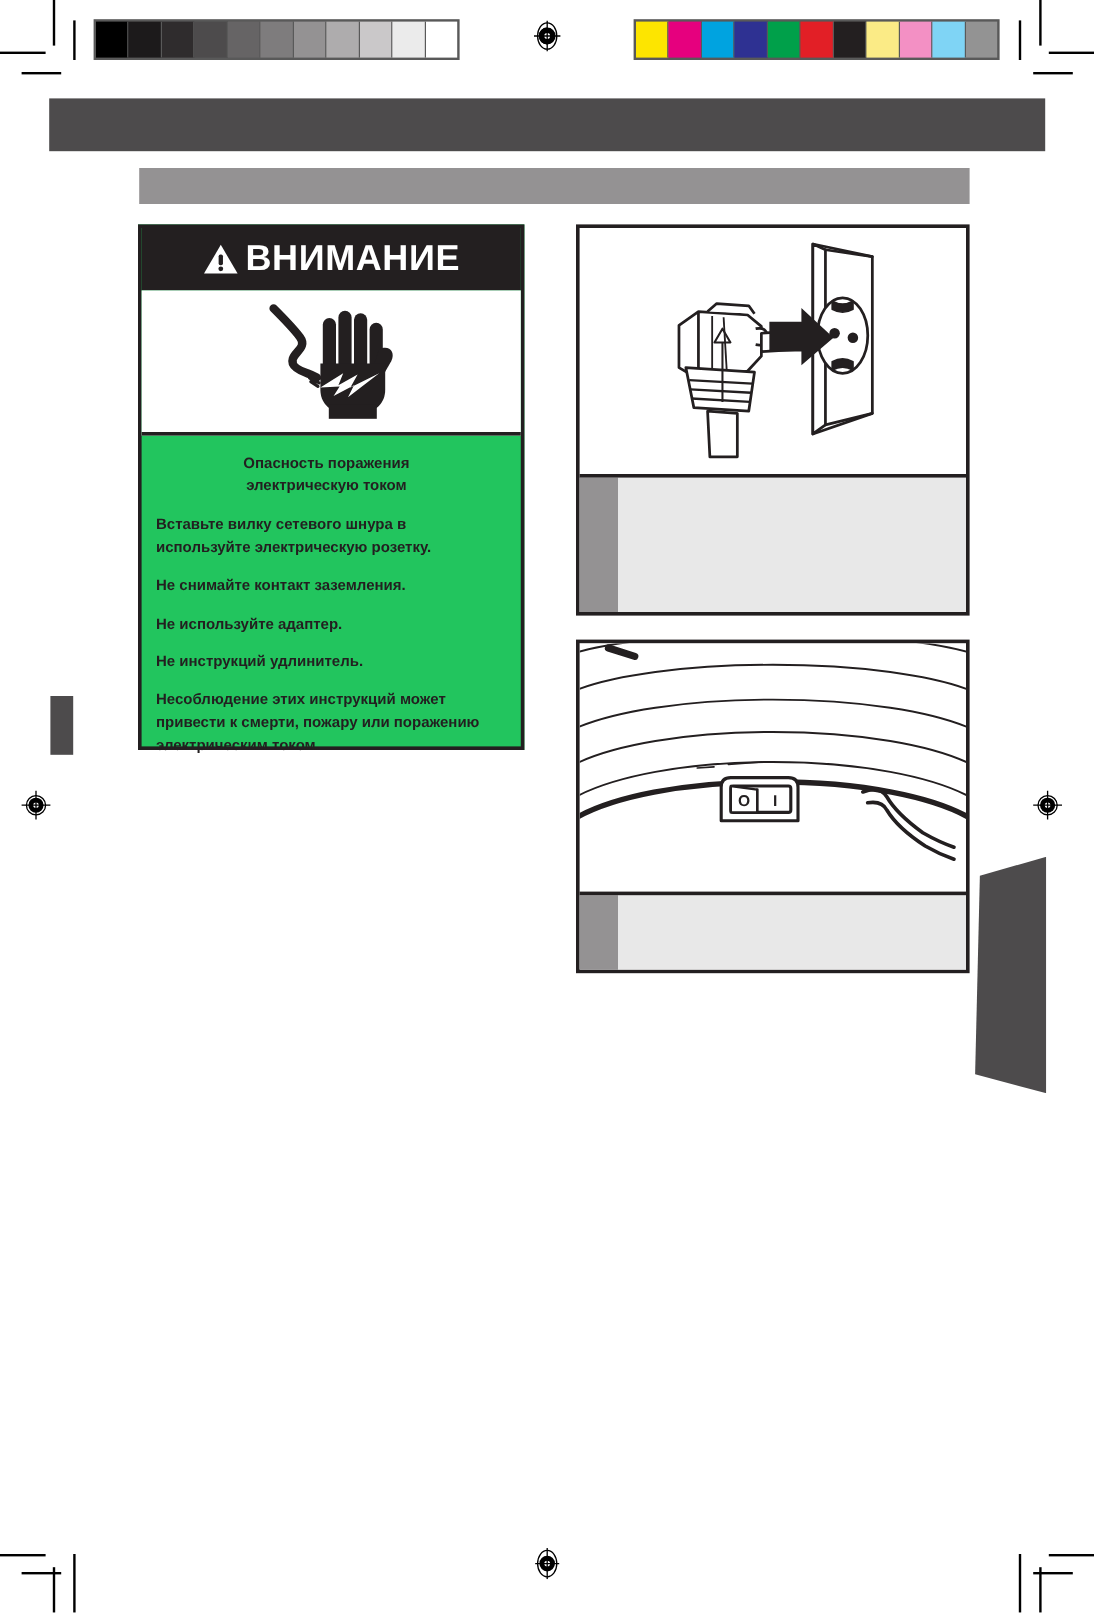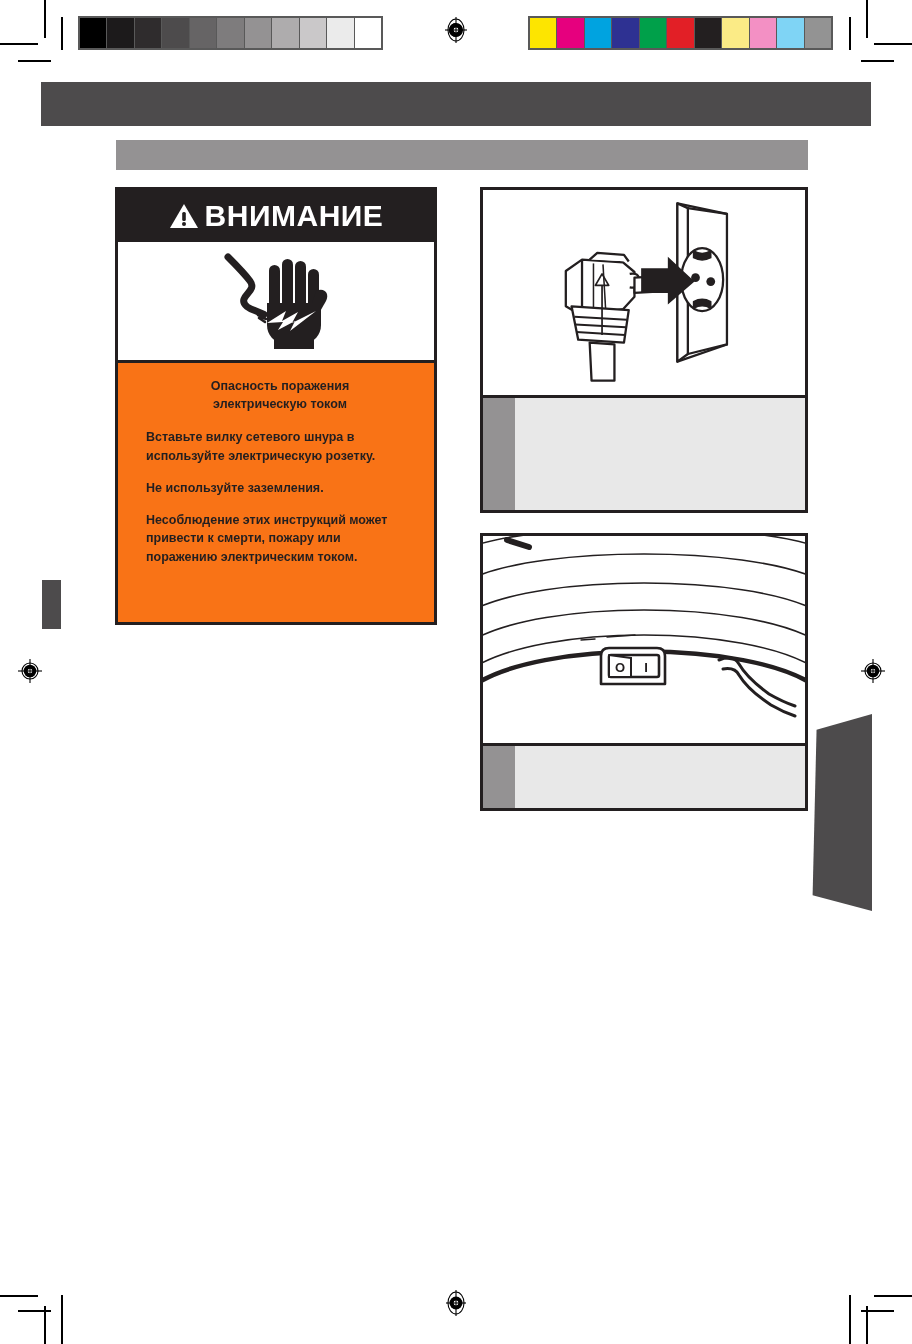--- a/index.html
+++ b/index.html
@@ -77,21 +77,21 @@
     clip-path: polygon(16% 8%, 100% 0%, 100% 100%, 10% 92%);
   }
 
   
   #warning-panel {
     position: absolute;
     left: 115px; top: 187px;
     width: 322px; height: 438px;
     border: 3px solid #231f20;
     box-sizing: border-box;
-    background: #f97316;
+    background: #22c55e;
   }
   #warning-header {
     background: #231f20;
     height: 52px;
     display: flex;
     align-items: center;
     justify-content: center;
     gap: 6px;
   }
   #warning-header .wtitle {
@@ -103,21 +103,21 @@
   }
   #warning-pictogram-box {
     height: 118px;
     border-bottom: 3px solid #231f20;
     display: flex;
     align-items: center;
     justify-content: center;
     background: #ffffff;
   }
   #warning-body {
-    padding: 14px 20px 10px 28px;
+    padding: 14px 20px 10px 12px;
     box-sizing: border-box;
   }
   .w-head {
     text-align: center;
     font-size: 12.5px;
     font-weight: bold;
     color: #231f20;
     line-height: 1.45;
     margin-bottom: 15px;
   }
@@ -286,21 +286,23 @@
         <path d="M55 72 L74 60 L70 70 L86 61 L80 72 L104 60 L78 80 L83 70 L66 79 L71 71 Z" fill="#ffffff"></path>
       </svg>
     </div>
 
     <div id="warning-body">
       <div class="w-head">
         <div>Опасность поражения</div>
         <div>электрическую током</div>
       </div>
       <div class="w-para">Вставьте вилку сетевого шнура в используйте электрическую розетку.</div>
-      <div class="w-para">Не используйте заземления.</div>
+      <div class="w-para">Не снимайте контакт заземления.</div>
+      <div class="w-para">Не используйте адаптер.</div>
+      <div class="w-para">Не инструкций удлинитель.</div>
       <div class="w-para">Несоблюдение этих инструкций может привести к смерти, пожару или поражению электрическим током.</div>
     </div>
   </div>
 
   <div class="illus-panel" id="panel-1">
     <div class="illus-art">
       <svg viewBox="0 0 322 215">
         <g fill="none" stroke="#231f20" stroke-width="2.4" stroke-linejoin="round" stroke-linecap="round">
 
           <path d="M196 14 L248 25 L248 162 L196 180 Z" fill="#ffffff"></path>

